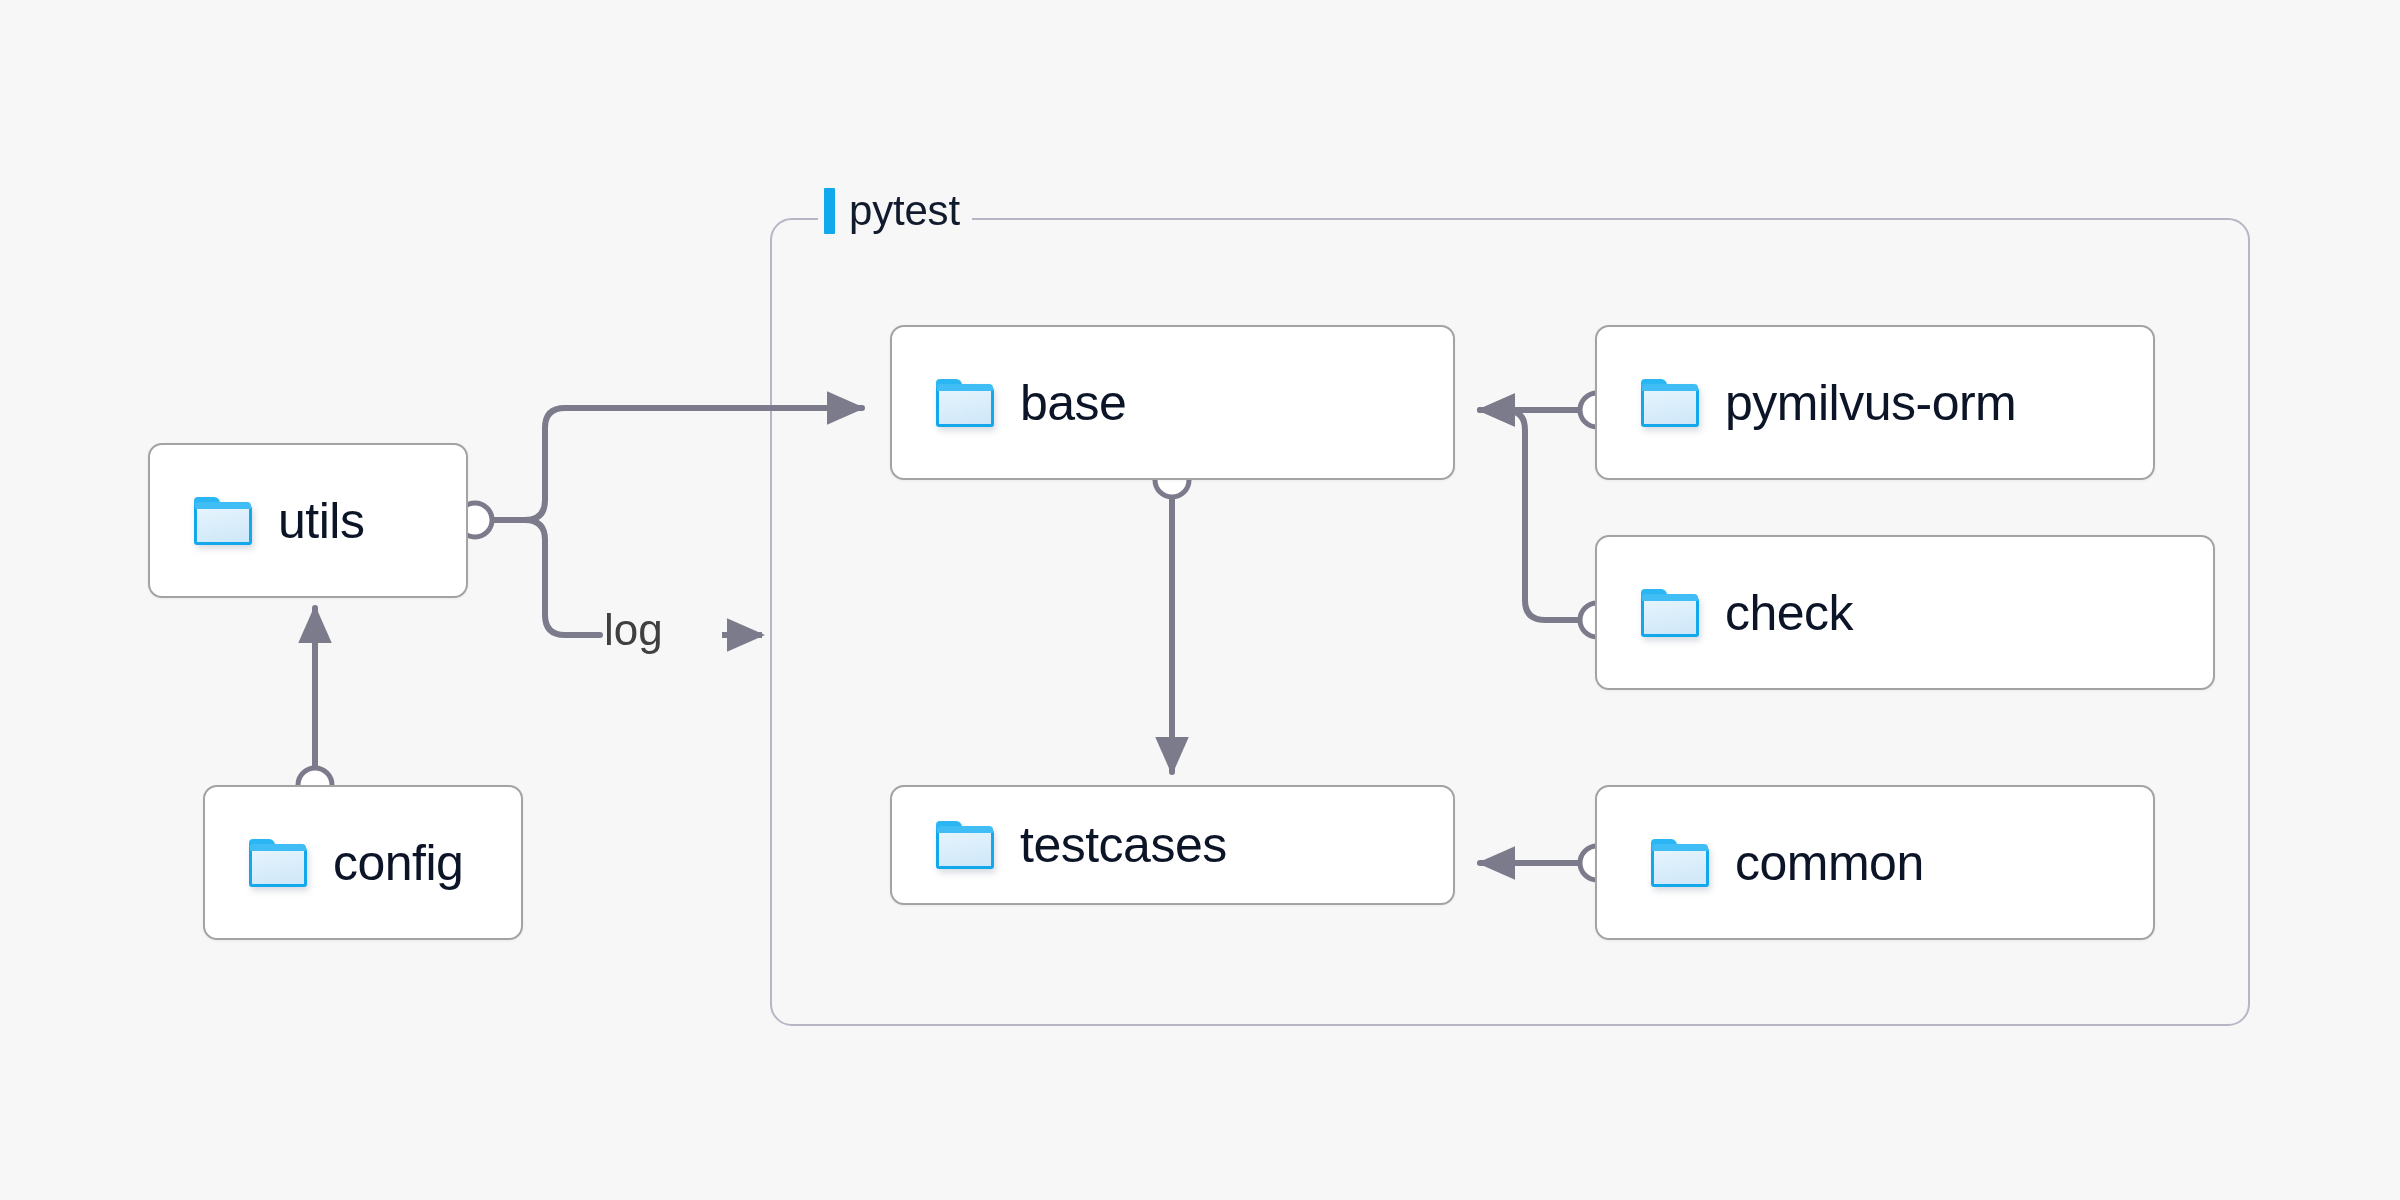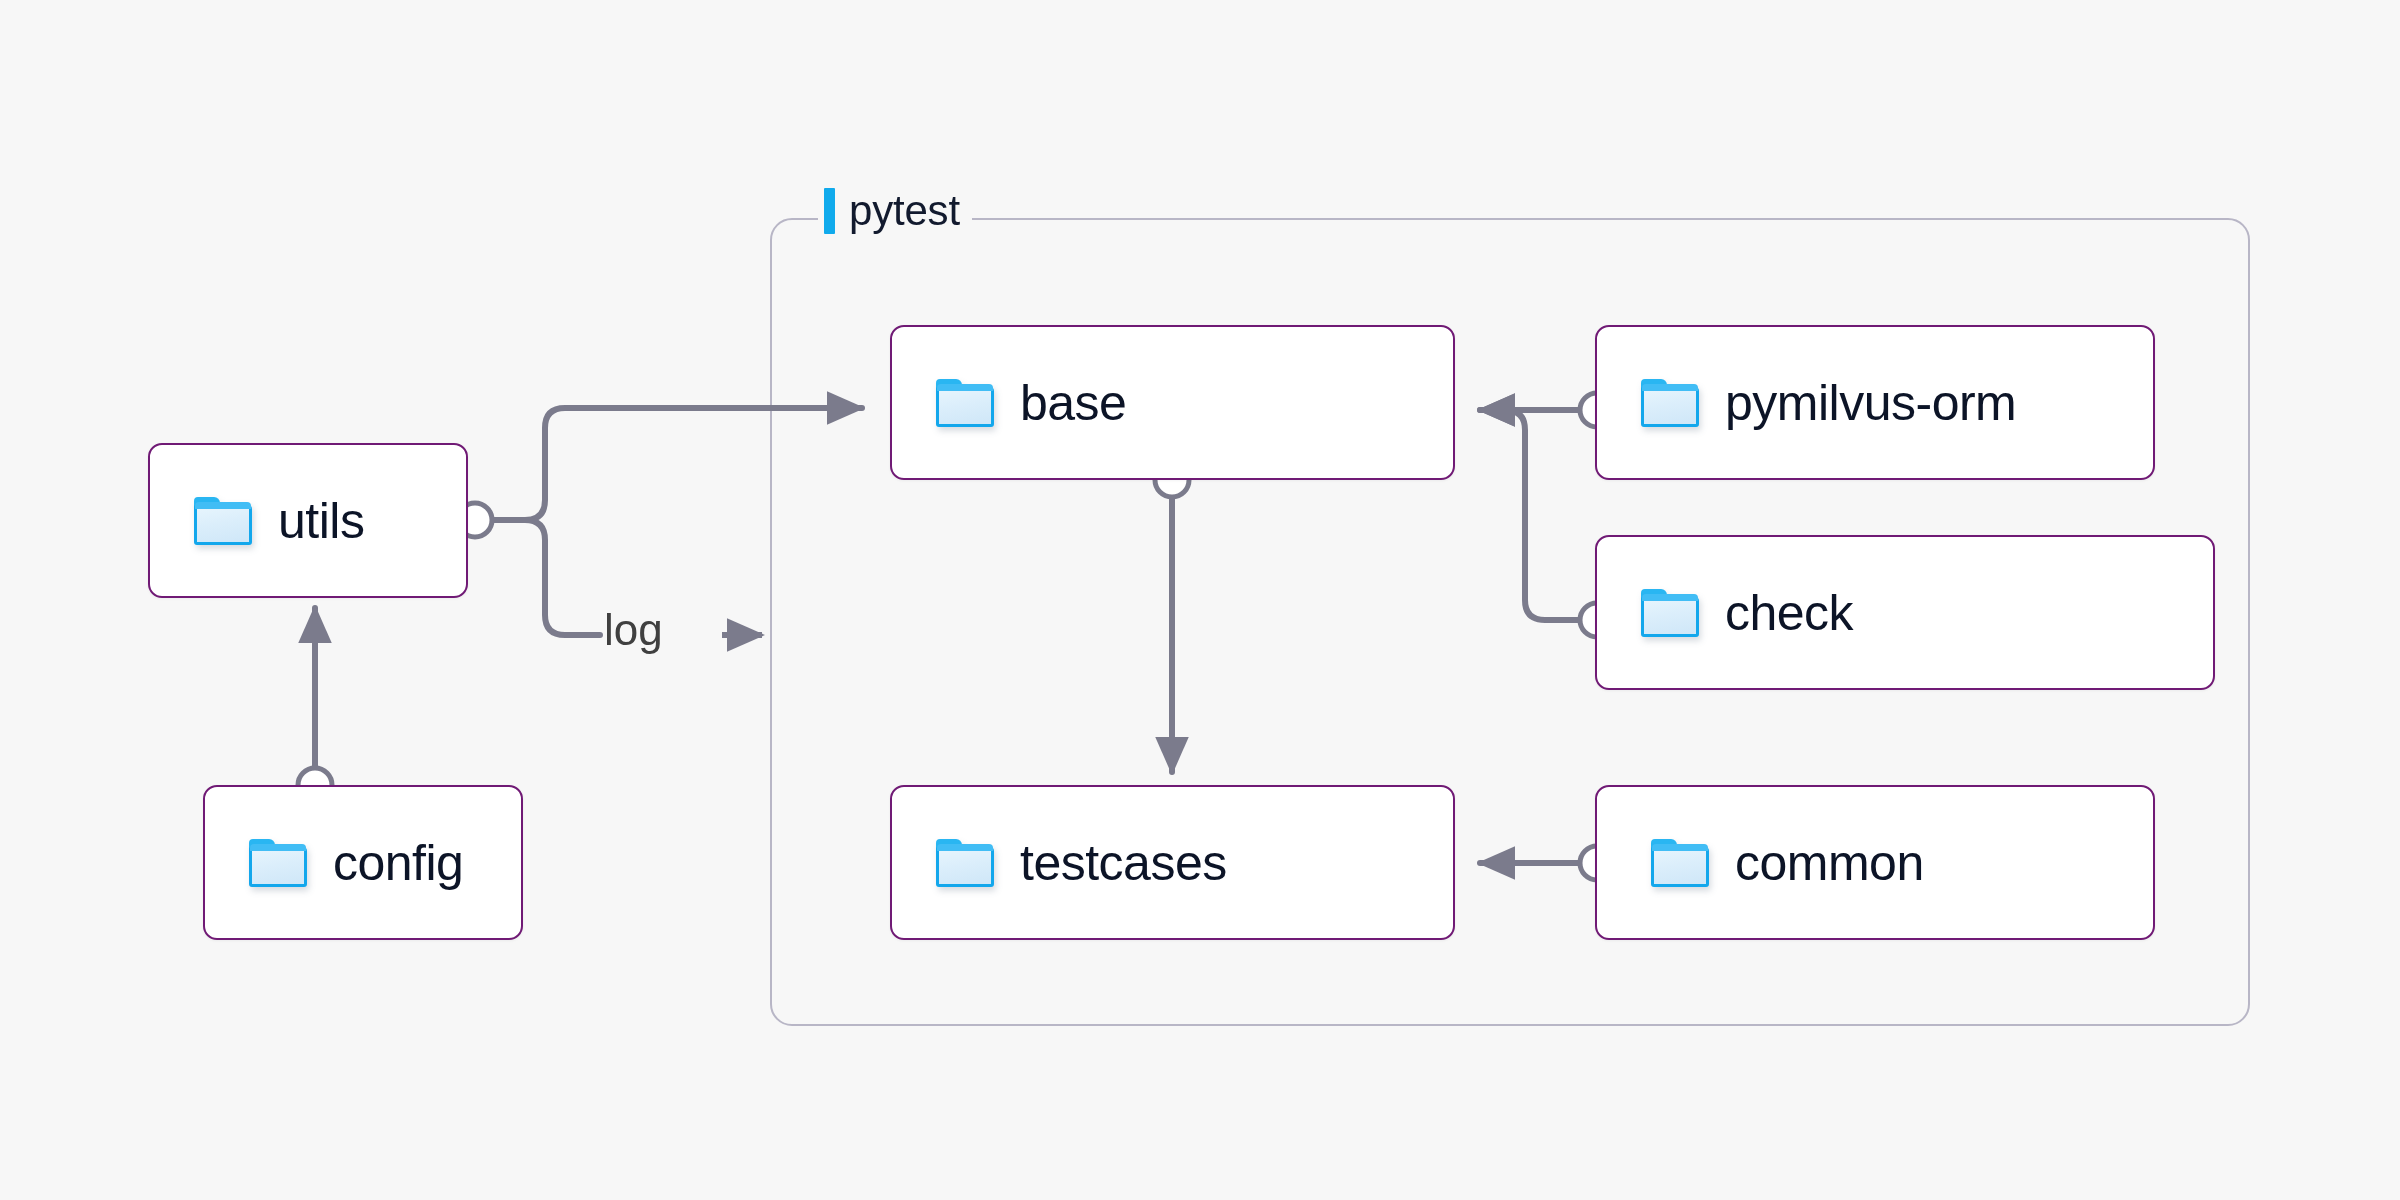--- a/index.html
+++ b/index.html
@@ -56,21 +56,21 @@
     color: #121a2e;
     letter-spacing: -0.2px;
     white-space: nowrap;
   }
 
   
   .node {
     position: absolute;
     box-sizing: border-box;
     background: #ffffff;
-    border: 2px solid #701a75;
+    border: 2px solid #a3a3a3;
     border-radius: 14px;
     display: flex;
     align-items: center;
     box-shadow: 0 1px 3px rgba(20,20,40,0.05);
   }
   .node-inner {
     display: flex;
     align-items: center;
     gap: 26px;
     padding-left: 44px;
@@ -195,21 +195,21 @@
     <div class="node-inner">
       <span class="folder">
         <span class="tab"></span>
           <span class="body"></span>
           <span class="lip"></span>
       </span>
       <span class="node-label">base</span>
     </div>
   </div>
 
-  <div class="node" style="left:890px; top:785px; width:565px; height:155px;">
+  <div class="node" style="left:890px; top:785px; width:565px; height:120px;">
     <div class="node-inner">
       <span class="folder">
         <span class="tab"></span>
           <span class="body"></span>
           <span class="lip"></span>
       </span>
       <span class="node-label">testcases</span>
     </div>
   </div>
 

